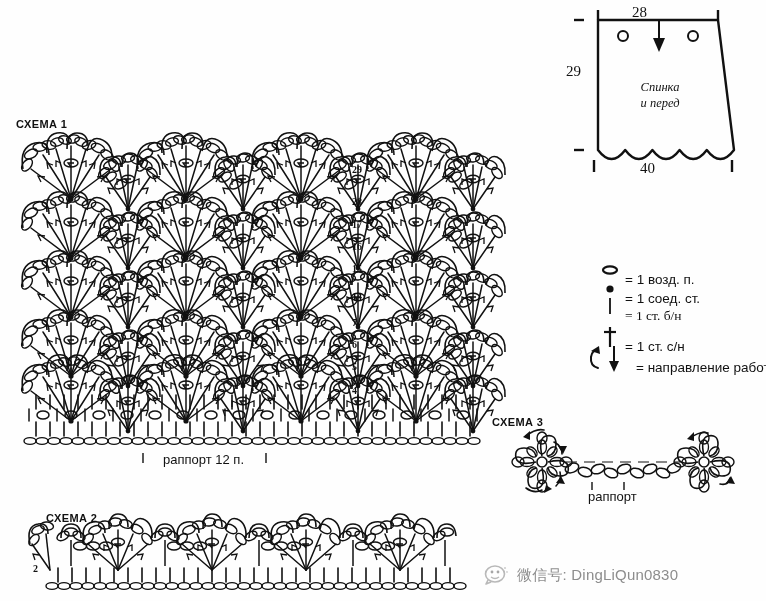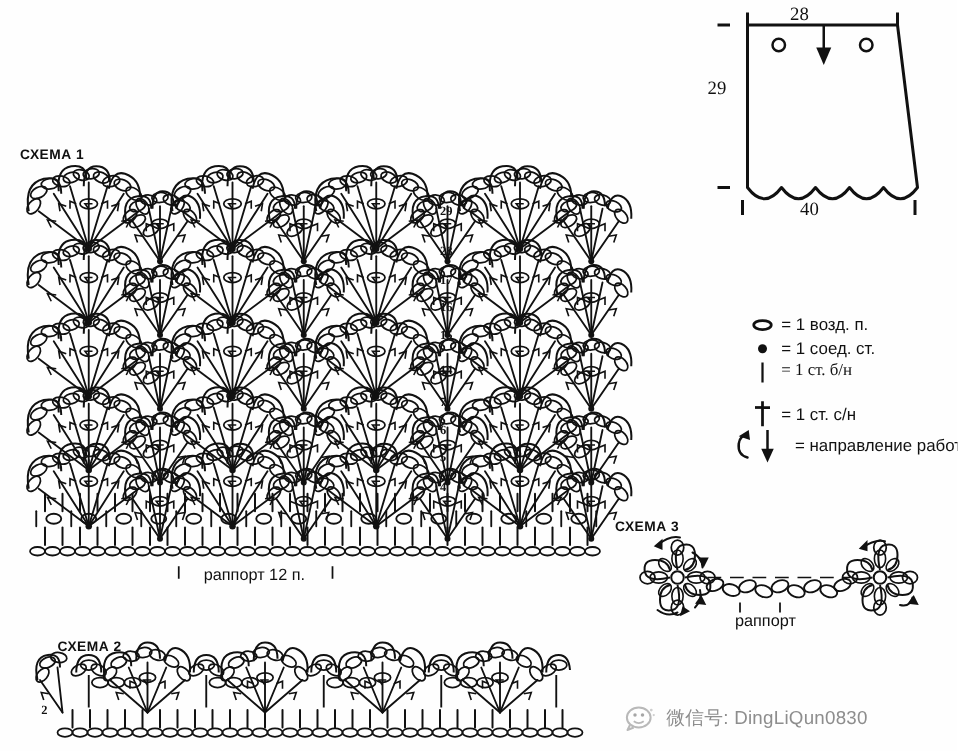--- a/index.html
+++ b/index.html
@@ -38,20 +38,21 @@
     font-size: 11.5px;
     letter-spacing: 0.3px;
     color: #111;
     white-space: nowrap;
   }
   .legend-text {
     font-family: "Liberation Sans", sans-serif;
     font-size: 13.5px;
     color: #111;
     white-space: nowrap;
+    margin-top: 20px;
   }
   .rapport-text {
     font-family: "Liberation Sans", sans-serif;
     font-size: 13px;
     color: #111;
     white-space: nowrap;
   }
   .dim-text {
     font-family: "Liberation Serif", serif;
     font-size: 15px;
@@ -658,20 +659,24 @@
       <g stroke="#111" stroke-width="2.4">
         <line x1="28" y1="156" x2="28" y2="168"></line>
         <line x1="166" y1="156" x2="166" y2="168"></line>
       </g>
     </svg>
   </div>
 
   <div class="abs dim-text" style="left:632px; top:4px;">28</div>
   <div class="abs dim-text" style="left:566px; top:63px;">29</div>
   <div class="abs dim-text" style="left:640px; top:160px;">40</div>
+  <div class="abs sketch-text" style="left:615px; top:80px; width:90px;">
+    <div>Спинка</div>
+    <div>и перед</div>
+  </div>
 
 
   <div class="abs" style="left:602px; top:252px; display:flex; align-items:center; gap:7px;">
     <span>
       <svg width="16" height="14" viewBox="0 0 16 14">
           <ellipse cx="8" cy="7" rx="7" ry="3.6" fill="none" stroke="#111" stroke-width="2.2"></ellipse>
         </svg>
     </span>
     <span class="legend-text">= 1 возд. п.</span>
   </div>
@@ -794,21 +799,21 @@
 
       <g stroke="#111" stroke-width="1.4">
         <line x1="90" y1="54" x2="90" y2="62"></line>
         <line x1="122" y1="54" x2="122" y2="62"></line>
       </g>
     </svg>
   </div>
 
   <div class="abs rapport-text" style="left:588px; top:489px;">раппорт</div>
 
-  <div class="abs wm-wrap" style="left:500px; top:563px;">
+  <div class="abs wm-wrap" style="left:484px; top:563px;align-items:flex-end;">
     <span>
       <svg width="26" height="22" viewBox="0 0 26 22">
         <ellipse cx="11" cy="11" rx="9.5" ry="8" fill="none" stroke="#b9b9b9" stroke-width="1.6"></ellipse>
         <path d="M4,17 l-2,4 l5,-2" fill="none" stroke="#b9b9b9" stroke-width="1.6" stroke-linejoin="round"></path>
         <circle cx="8" cy="9" r="1.4" fill="#a6a6a6"></circle>
         <circle cx="14" cy="9" r="1.4" fill="#a6a6a6"></circle>
         <path d="M7,14 q4,3 8,0" fill="none" stroke="#b9b9b9" stroke-width="1.4"></path>
         <circle cx="21" cy="5" r="1.1" fill="#cfcfcf"></circle>
         <circle cx="23" cy="9" r="0.9" fill="#cfcfcf"></circle>
       </svg>

